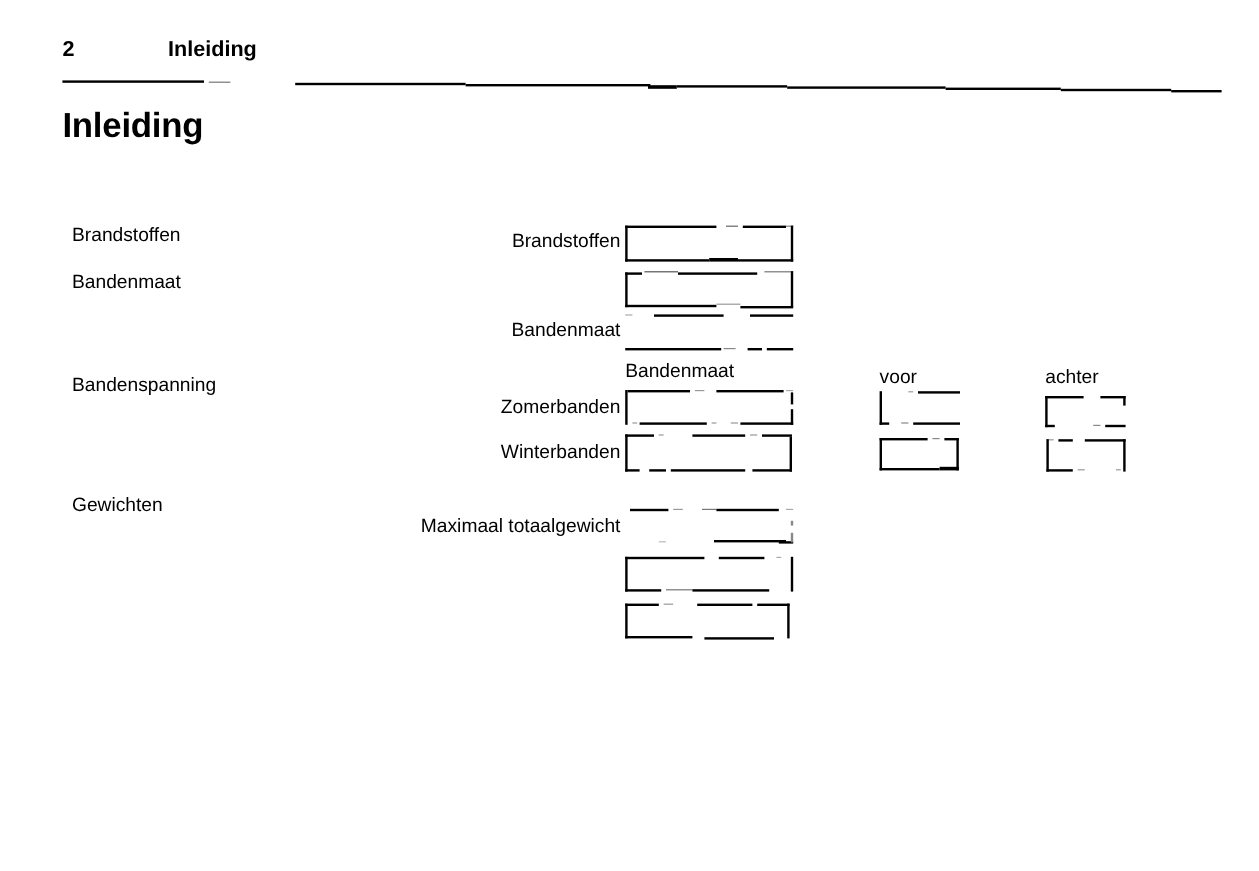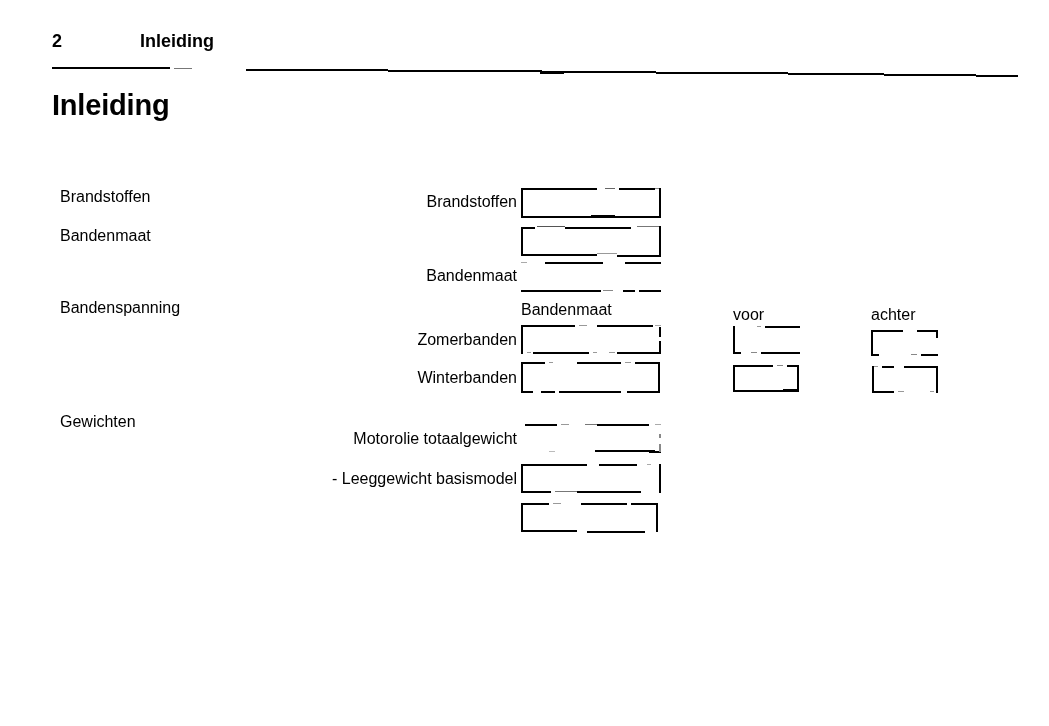--- a/index.html
+++ b/index.html
@@ -121,21 +121,21 @@
     <div class="seg rule-seg" style="left:606px;top:8px;  width:132px;"></div>
     <div class="seg rule-seg" style="left:738px;top:9px;  width:96px;"></div>
     <div class="seg rule-seg" style="left:834px;top:10px; width:92px;"></div>
     <div class="seg rule-seg" style="left:926px;top:11px; width:42px;"></div>
   </div>
 
   <div class="page-title">Inleiding</div>
 
   <div class="sect-label" style="left:60px; top:187px;">Brandstoffen</div>
   <div class="sect-label" style="left:60px; top:226px;">Bandenmaat</div>
-  <div class="sect-label" style="left:60px; top:298px;">Bandenspanning</div>
+  <div class="sect-label" style="left:60px; top:312px;">Bandenspanning</div>
   <div class="sect-label" style="left:60px; top:412px;">Gewichten</div>
 
   <div class="row-label" style="left:259px; top:192px; width:258px;">Brandstoffen</div>
 
   <div class="fbox" style="left:521px; top:188px; width:140px; height:30px;">
 
     <div class="seg h" style="left:0px;  top:0px;  width:76px;"></div>
     <div class="seg h" style="left:84px; top:0px;  width:10px; height:1px; background:#666;"></div>
     <div class="seg h" style="left:98px; top:0px;  width:36px;"></div>
     <div class="seg h" style="left:134px;top:0px;  width:6px; height:1px; background:#888;"></div>
@@ -244,36 +244,35 @@
     <div class="seg h" style="left:0px;  top:0px;  width:6px; height:1px; background:#999;"></div>
     <div class="seg h" style="left:10px; top:0px;  width:12px;"></div>
     <div class="seg h" style="left:32px; top:0px;  width:34px;"></div>
     <div class="seg v" style="left:0px;  top:0px;  height:27px;"></div>
     <div class="seg v" style="left:64px; top:0px;  height:27px;"></div>
     <div class="seg h" style="left:0px;  top:25px; width:22px;"></div>
     <div class="seg h" style="left:26px; top:25px; width:6px; height:1px; background:#999;"></div>
     <div class="seg h" style="left:58px; top:25px; width:4px; height:1px; background:#999;"></div>
   </div>
 
-  <div class="row-label" style="left:259px; top:429px; width:258px;">Motorolie totaalgewicht</div>
+  <div class="row-label" style="left:259px; top:429px; width:258px;">Maximaal totaalgewicht</div>
 
   <div class="fbox" style="left:521px; top:424px; width:140px; height:29px;">
     <div class="seg h" style="left:4px;  top:0px;  width:32px;"></div>
     <div class="seg h" style="left:40px; top:0px;  width:8px; height:1px; background:#999;"></div>
     <div class="seg h" style="left:64px; top:0px;  width:12px; height:1px; background:#777;"></div>
     <div class="seg h" style="left:76px; top:0px;  width:52px;"></div>
     <div class="seg h" style="left:134px;top:0px;  width:6px; height:1px; background:#aaa;"></div>
     <div class="seg h" style="left:28px; top:27px; width:6px; height:1px; background:#bbb;"></div>
     <div class="seg h" style="left:74px; top:26px; width:60px;"></div>
     <div class="seg h" style="left:128px;top:27px; width:12px;"></div>
     <div class="seg v" style="left:138px;top:10px; height:4px; background:#888;"></div>
     <div class="seg v" style="left:138px;top:20px; height:8px; background:#888;"></div>
   </div>
 
-  <div class="row-label" style="left:239px; top:469px; width:278px;">- Leeggewicht basismodel</div>
 
   <div class="fbox" style="left:521px; top:464px; width:140px; height:29px;">
     <div class="seg h" style="left:0px;  top:0px;  width:66px;"></div>
     <div class="seg h" style="left:78px; top:0px;  width:38px;"></div>
     <div class="seg h" style="left:126px;top:0px;  width:4px; height:1px; background:#aaa;"></div>
     <div class="seg v" style="left:0px;  top:0px;  height:29px;"></div>
     <div class="seg v" style="left:138px;top:0px;  height:29px;"></div>
     <div class="seg h" style="left:0px;  top:27px; width:30px;"></div>
     <div class="seg h" style="left:34px; top:27px; width:22px; height:1px; background:#777;"></div>
     <div class="seg h" style="left:56px; top:27px; width:64px;"></div>

